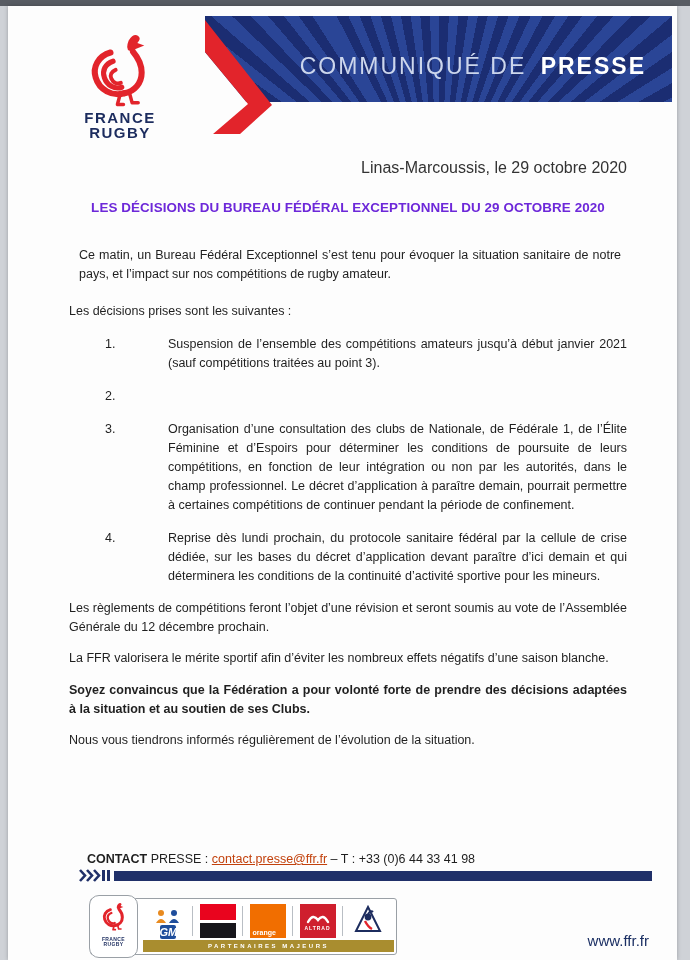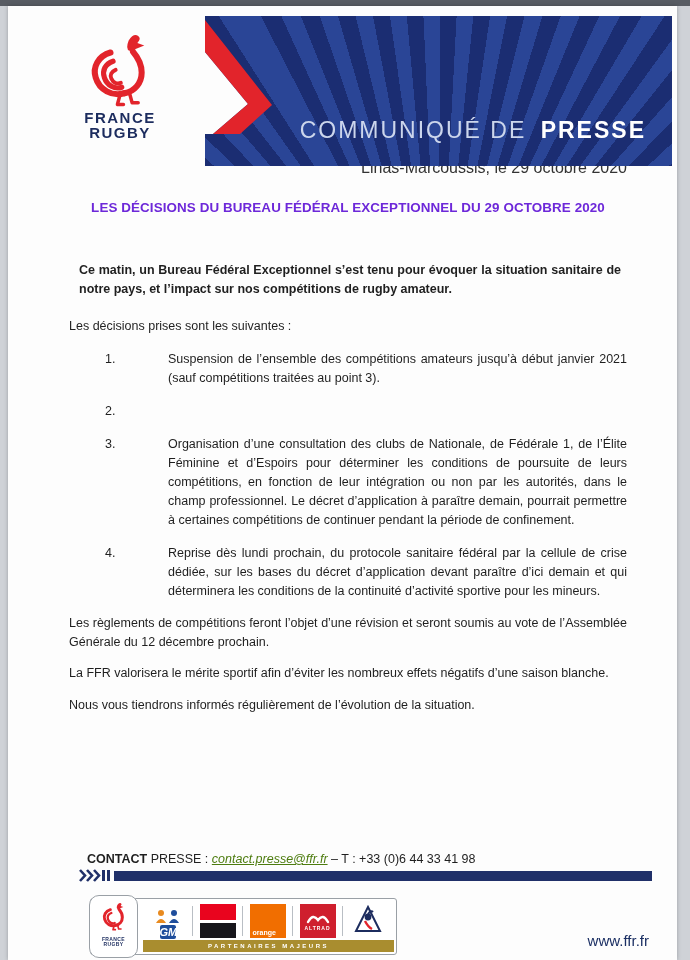--- a/index.html
+++ b/index.html
@@ -14,48 +14,48 @@
     position:absolute;left:8px;top:6px;width:669px;height:954px;
     background:#fdfdfd;box-shadow:0 0 4px rgba(0,0,0,.25);
   }
   
   .header{position:relative;height:140px;}
   .logo-block{position:absolute;left:52px;top:24px;width:120px;text-align:center;}
   .logo-block .rooster{display:block;margin:0 auto;}
   .brand-text{margin-top:2px;line-height:15px;font-weight:800;font-size:15px;
     letter-spacing:1.5px;color:#1c2c5e;}
   .banner{
-    position:absolute;left:197px;top:10px;width:467px;height:150px;
+    position:absolute;left:197px;top:10px;width:467px;height:86px;
     background-color:#1b2d72;
     background-image:repeating-conic-gradient(from -30deg at 50% 230%, #2a4596 0deg 2.75deg, #1b2d72 2.75deg 5.5deg);
   }
   .banner-deco{position:absolute;left:0;top:0;}
   .banner-text{
     position:absolute;right:26px;bottom:22px;white-space:nowrap;
     font-size:23px;letter-spacing:2px;
   }
   .banner-text .light{color:#ccd6ec;font-weight:400;}
   .banner-text .strong{color:#ffffff;font-weight:700;margin-left:6px;}
   
   .content{padding:0 50px 0 61px;color:#1f1f1f;font-size:12.5px;line-height:19px;text-align:justify;}
   .dateline{margin-top:12px;text-align:right;font-size:16px;color:#333;}
   .doc-title{margin-top:21px;text-align:center;font-weight:700;font-size:13.4px;
     color:#6d28d9;letter-spacing:.1px;white-space:nowrap;}
-  .intro{margin-top:44px;padding:0 6px 0 10px;font-weight:700;}
+  .intro{margin-top:29px;padding:0 6px 0 10px;font-weight:400;}
   .list-intro{margin-top:18px;}
   .decision{margin-top:14px;display:flex;}
   .decision .num{flex:0 0 20px;margin-left:36px;text-align:left;}
   .decision .txt{flex:1;text-align:justify;margin-left:43px;}
   .para{}
   .para.bold{font-weight:700;}
   
   .bottom{position:absolute;left:0;top:846px;width:100%;}
   .contact-line{padding-left:79px;font-size:12.5px;color:#1f1f1f;}
   .contact-line .b{font-weight:700;}
-  .contact-line .email{color:#4d7c0f;text-decoration:underline;cursor:pointer;font-style:italic;}
+  .contact-line .email{color:#c2410c;text-decoration:underline;cursor:pointer;}
   .rule{display:flex;align-items:center;margin:3px 25px 0 70px;height:13px;}
   .rule-bar{flex:1;height:10px;background:#203069;margin-left:2px;}
   
   .sponsor-strip{
     position:relative;margin:16px 0 0 82px;width:305px;height:55px;
     background:#fff;border:1px solid #9aa0a6;border-radius:3px;
   }
   .roundel{
     position:absolute;left:-2px;top:-4px;width:47px;height:61px;background:#fff;
     border:1px solid #9aa0a6;border-radius:10px;text-align:center;z-index:2;
@@ -141,20 +141,21 @@
       <span class="num">3.</span>
       <span class="txt">Organisation d’une consultation des clubs de Nationale, de Fédérale 1, de l’Élite Féminine et d’Espoirs pour déterminer les conditions de poursuite de leurs compétitions, en fonction de leur intégration ou non par les autorités, dans le champ professionnel. Le décret d’application à paraître demain, pourrait permettre à certaines compétitions de continuer pendant la période de confinement.</span>
     </div>
     <div class="decision">
       <span class="num">4.</span>
       <span class="txt">Reprise dès lundi prochain, du protocole sanitaire fédéral par la cellule de crise dédiée, sur les bases du décret d’application devant paraître d’ici demain et qui déterminera les conditions de la continuité d’activité sportive pour les mineurs.</span>
     </div>
 
     <p class="para">Les règlements de compétitions feront l’objet d’une révision et seront soumis au vote de l’Assemblée Générale du 12 décembre prochain.</p>
     <p class="para">La FFR valorisera le mérite sportif afin d’éviter les nombreux effets négatifs d’une saison blanche.</p>
+    <p class="para bold">Soyez convaincus que la Fédération a pour volonté forte de prendre des décisions adaptées à la situation et au soutien de ses Clubs.</p>
     <p class="para">Nous vous tiendrons informés régulièrement de l’évolution de la situation.</p>
   </div>
 
   <div class="bottom">
     <div class="contact-line">
       <span class="b">CONTACT</span>
       <span>PRESSE :</span>
       <span class="email">contact.presse@ffr.fr</span>
       <span>– T : +33 (0)6 44 33 41 98</span>
     </div>

